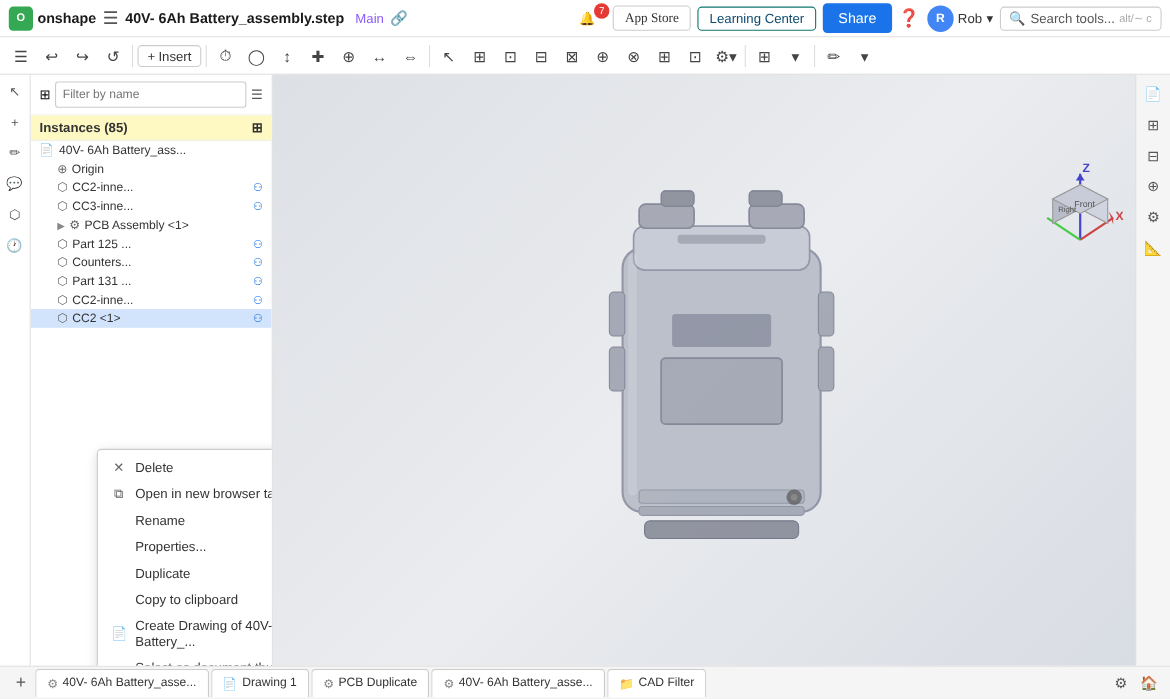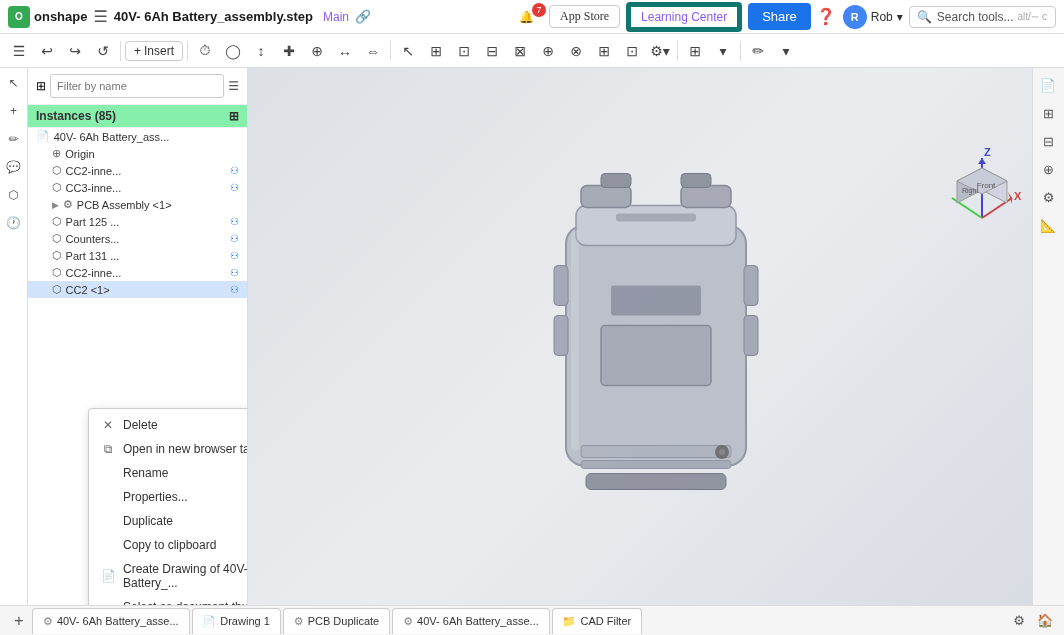--- a/index.html
+++ b/index.html
@@ -11,21 +11,21 @@
       border-bottom: 1px solid #ddd; padding: 0 8px; gap: 6px;
     }
     #topbar .logo { display: flex; align-items: center; gap: 4px; font-weight: bold; font-size: 13px; color: #1a1a1a; }
     #topbar .logo .os-icon { width: 22px; height: 22px; background: #34a853; border-radius: 4px; display: flex; align-items: center; justify-content: center; color: white; font-size: 10px; font-weight: bold; }
     #topbar .hamburger { font-size: 16px; cursor: pointer; color: #555; }
     #topbar .spacer { flex: 1; }
     #topbar .icon-btn { display: flex; align-items: center; gap: 3px; padding: 3px 8px; border-radius: 4px; cursor: pointer; color: #555; border: 1px solid transparent; font-size: 12px; }
     #topbar .notification-btn { position: relative; }
     #topbar .badge { position: absolute; top: -4px; right: -4px; background: #e53935; color: white; border-radius: 50%; width: 14px; height: 14px; font-size: 9px; display: flex; align-items: center; justify-content: center; }
     #topbar .app-store-btn { border: 1px solid #ccc; border-radius: 4px; padding: 3px 10px; cursor: pointer; font-size: 12px; color: #333; font-family: Liberation Serif, serif; }
-    #topbar .learning-btn { border: 5px solid #0f766e; border-radius: 4px; padding: 3px 10px; cursor: pointer; font-size: 12px; color: #8b5cf6; }
+    #topbar .learning-btn { border: 1px solid #0f766e; border-radius: 4px; padding: 3px 10px; cursor: pointer; font-size: 12px; color: #0c4a6e; }
     #topbar .share-btn { background: #1a73e8; color: white; border-radius: 4px; padding: 6px 14px; cursor: pointer; font-size: 13px; font-weight: 500; border: none; }
     #topbar .help-btn { color: #555; cursor: pointer; font-size: 16px; }
     #topbar .user-btn { display: flex; align-items: center; gap: 4px; cursor: pointer; color: #333; font-size: 12px; }
     #topbar .avatar { width: 24px; height: 24px; background: #4285f4; border-radius: 50%; color: white; display: flex; align-items: center; justify-content: center; font-size: 11px; font-weight: bold; }
     #topbar .search-tools { border: 1px solid #ccc; border-radius: 4px; padding: 3px 8px; display: flex; align-items: center; gap: 4px; cursor: pointer; color: #555; font-size: 12px; min-width: 140px; }
 
     
     #toolbar {
       display: flex; align-items: center; height: 34px; background: #fff;
       border-bottom: 1px solid #ddd; padding: 0 6px; gap: 2px; overflow: hidden;
@@ -35,21 +35,21 @@
     .tb-insert { display: flex; align-items: center; gap: 3px; border: 1px solid #ccc; border-radius: 4px; padding: 2px 8px; cursor: pointer; font-size: 12px; color: #333; }
 
     
     #main { display: flex; height: calc(635px - 68px - 30px); }
 
     
     #sidebar { width: 220px; background: #fff; border-right: 1px solid #ddd; display: flex; flex-direction: column; overflow: hidden; position: relative; }
     #sidebar-header { padding: 6px 8px; border-bottom: 1px solid #eee; display: flex; align-items: center; gap: 4px; }
     #sidebar-filter { flex: 1; height: 24px; border: 1px solid #ccc; border-radius: 3px; padding: 0 6px; font-size: 11px; outline: none; }
     #sidebar-list-icon { color: #555; cursor: pointer; }
-    #instances-header { padding: 4px 8px; font-size: 12px; font-weight: 600; color: #333; display: flex; align-items: center; justify-content: space-between; background: #86efac; border-bottom: 1px solid #eee; gap: 14px; }
+    #instances-header { padding: 4px 8px; font-size: 12px; font-weight: 600; color: #333; display: flex; align-items: center; justify-content: space-between; background: #fef9c3; border-bottom: 1px solid #eee; gap: 14px; }
 
     #tree { flex: 1; overflow-y: auto; }
     .tree-item { display: flex; align-items: center; gap: 4px; padding: 2px 8px; cursor: pointer; font-size: 11px; color: #333; white-space: nowrap; }
     .tree-item.selected { background: #d2e3fc; }
     .tree-item .indent { display: inline-block; width: 12px; }
     .tree-icon { font-size: 11px; color: #666; }
     .tree-arrow { font-size: 9px; color: #888; }
     .tree-item .link-icon-sm { font-size: 10px; color: #1a73e8; margin-left: auto; }
 
     

